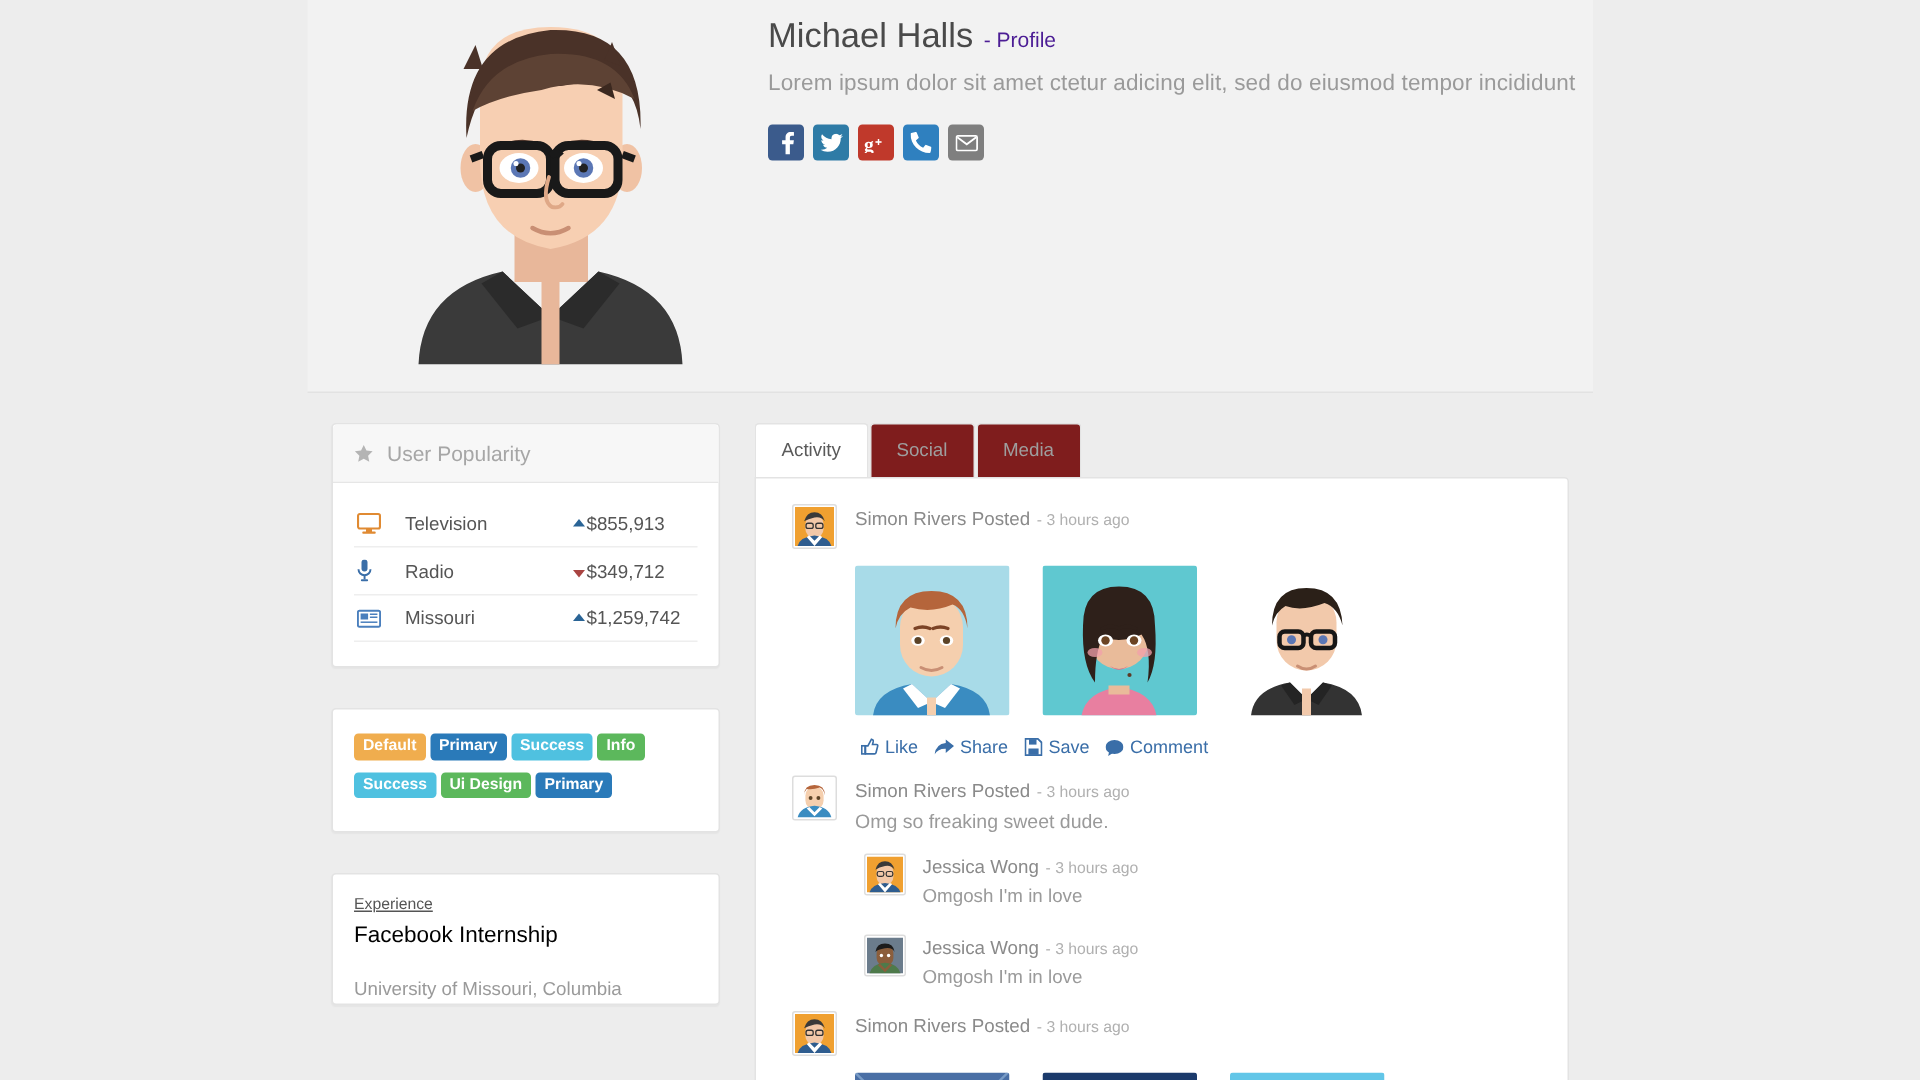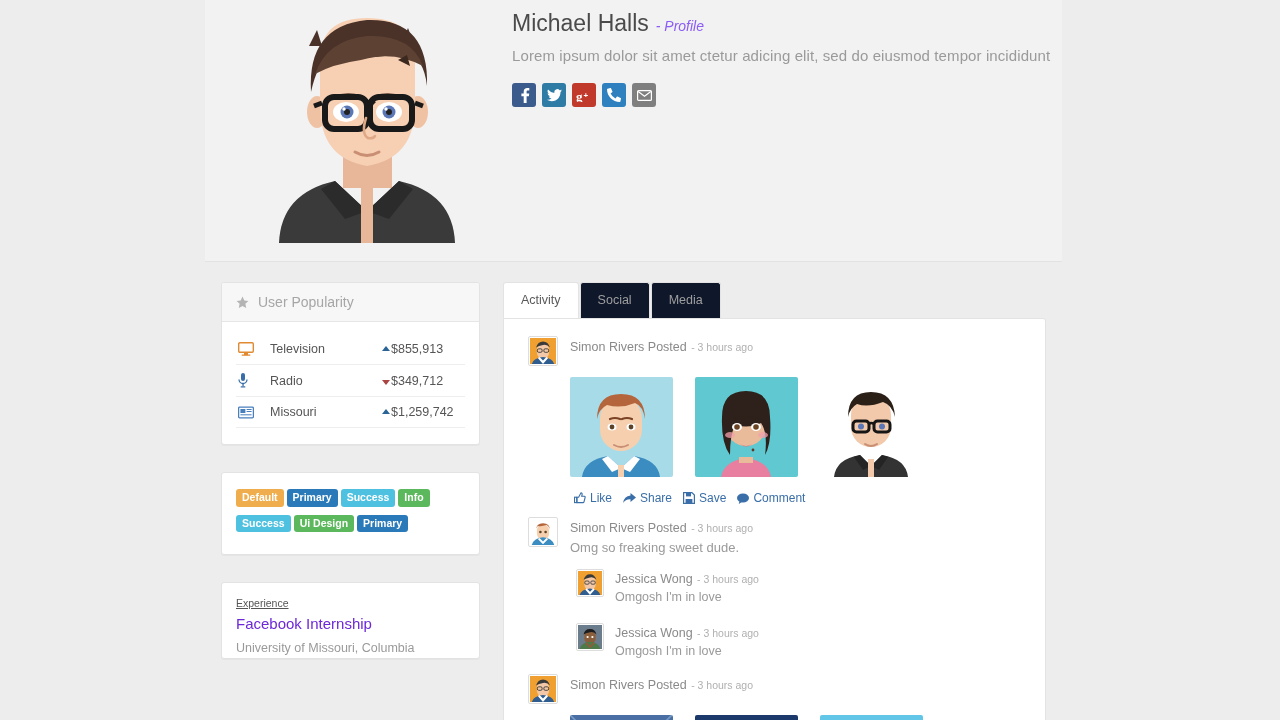--- a/index.html
+++ b/index.html
@@ -23,21 +23,21 @@
   .avatar-wrap {
     width: 245px; height: 245px; margin-left: 40px; margin-top: 0;
     display: flex; align-items: flex-start; justify-content: center;
     flex: 0 0 auto;
   }
   .avatar-img { width: 205px; height: 243px; display: block; }
 
   .profile-info { padding-top: 10px; margin-left: 22px; flex: 1 1 auto; }
   .profile-name-line { display: flex; align-items: baseline; gap: 7px; }
   .profile-name { font-size: 23px; color: #4a4a4a; font-weight: normal; }
-  .profile-sub { font-size: 14px; color: #8b5cf6; font-style: italic; }
+  .profile-sub { font-size: 14px; color: #4c1d95; }
   .profile-desc { font-size: 15px; color: #9a9a9a; margin-top: 10px; letter-spacing: .1px; }
 
   .social-row { margin-top: 19px; display: flex; gap: 6px; }
   .social-btn {
     width: 24px; height: 24px; border-radius: 3px;
     display: flex; align-items: center; justify-content: center;
     cursor: pointer;
   }
   .social-btn svg { display: block; }
 
@@ -80,30 +80,30 @@
     display: inline-block;
     font-size: 10.5px; font-weight: bold; color: #fff;
     padding: 3px 6px 4px 6px; border-radius: 3px;
     margin: 0 3px 6px 0; line-height: 1;
     cursor: pointer;
   }
 
   
   .about-body { padding: 14px 14px 2px 14px; }
   .exp-label { font-size: 10.5px; color: #555; margin-bottom: 6px; text-decoration: underline; }
-  .exp-title { font-size: 15px; color: #6d28d9; margin-bottom: 9px; }
+  .exp-title { font-size: 15px; color: #000000; margin-bottom: 20px; }
   .exp-line { font-size: 12.5px; color: #9a9a9a; line-height: 1.16; }
 
   
   .right-col { position: absolute; left: 503px; top: 282px; width: 543px; }
   .tabs { display: flex; height: 36px; }
   .tab {
     font-size: 12.5px; color: #9e9e9e;
     padding: 10px 17px 0 17px;
-    background: #0f172a;
+    background: #7f1d1d;
     border: 1px solid #e3e3e3; border-bottom: none;
     border-radius: 3px 3px 0 0;
     margin-right: 1px; cursor: pointer;
     height: 36px;
   }
   .tab.active { background: #fff; color: #5a5a5a; text-align: right; }
 
   .feed {
     background: #fff; border: 1px solid #e3e3e3;
     border-radius: 0 3px 3px 3px;

